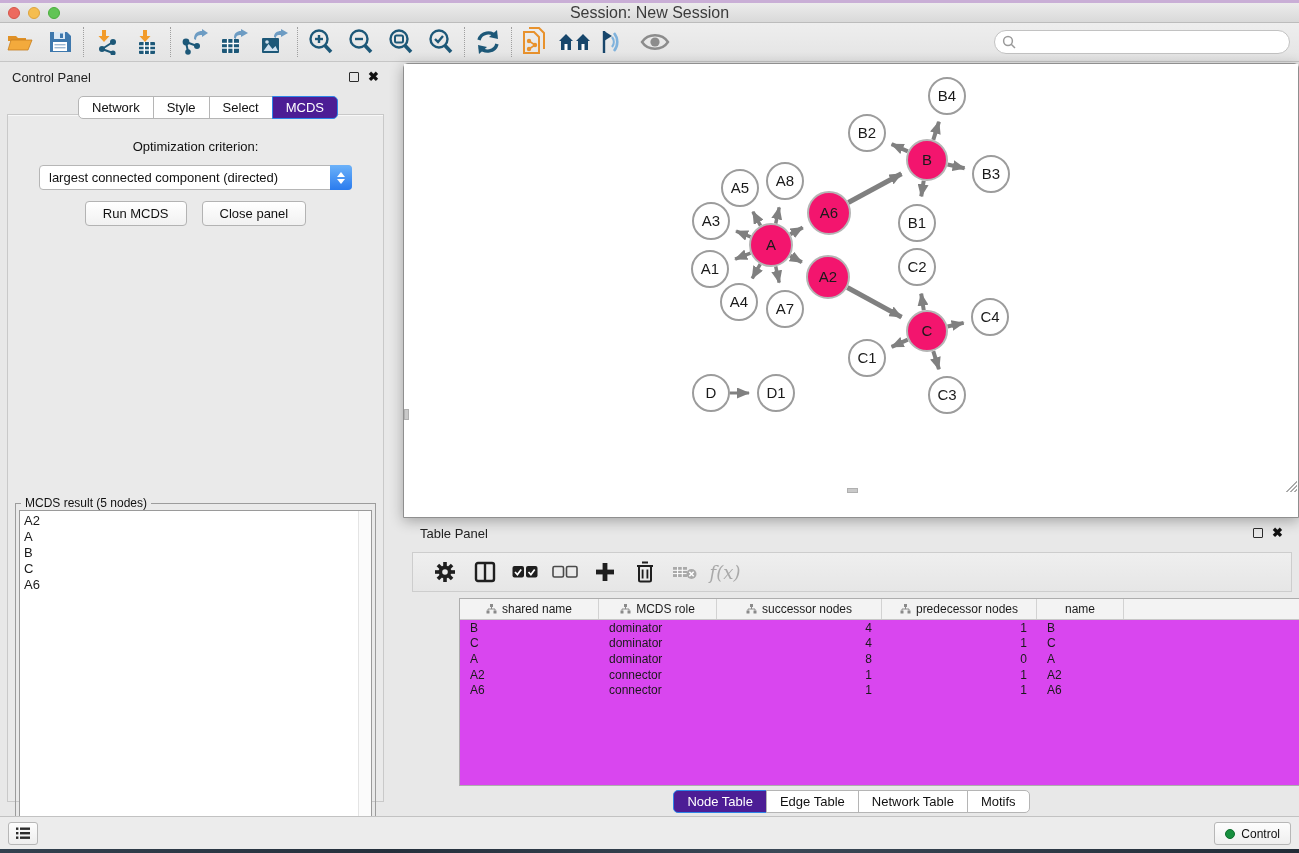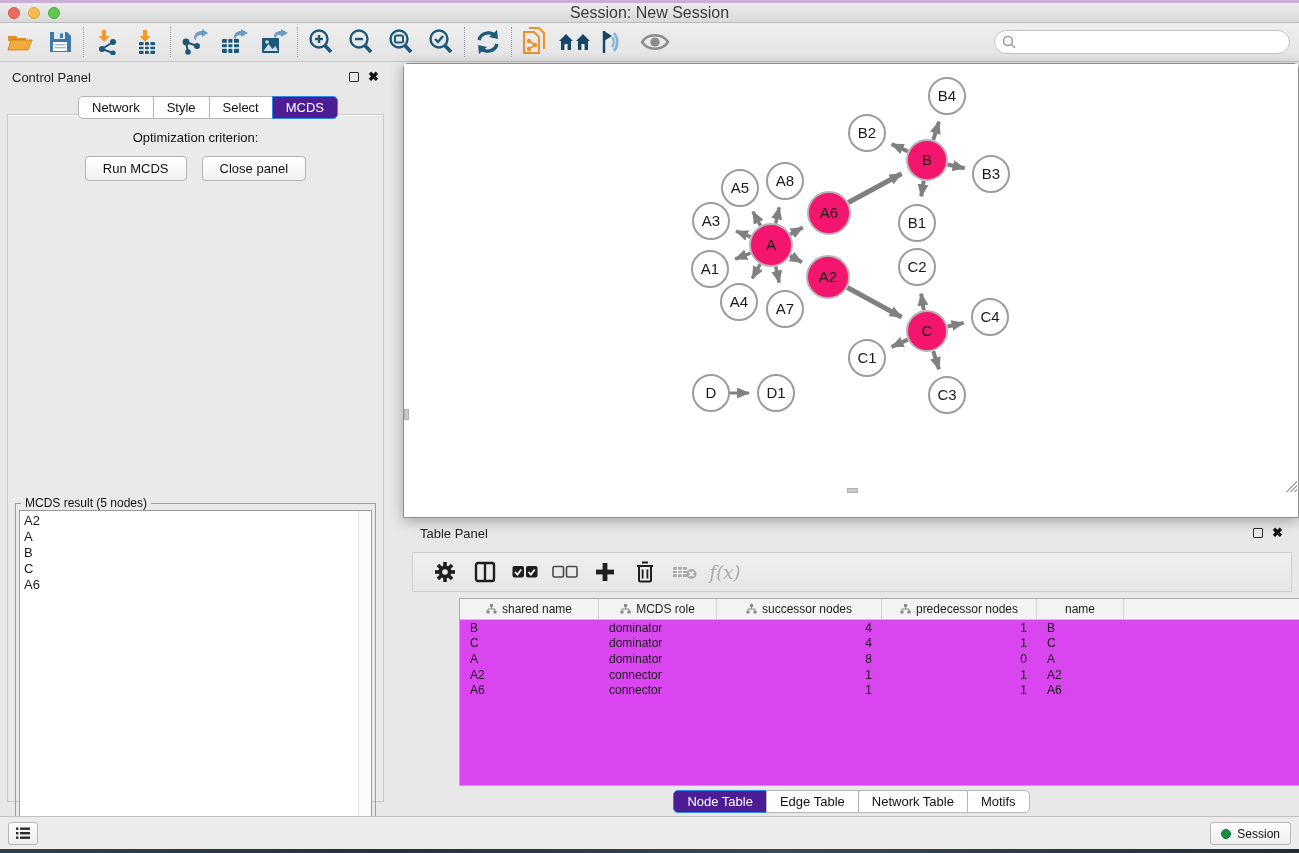--- a/index.html
+++ b/index.html
@@ -55,21 +55,21 @@
     font-size:13px; padding:3px 13px; margin-left:-1px; cursor:default;
   }
   .seg-tab:first-child { border-radius:5px 0 0 5px; margin-left:0; }
   .seg-tab:last-child { border-radius:0 5px 5px 0; }
   .seg-tab.active { background:#4c1d95; border-color:#2e86e8; color:#fff; }
   .cp-body {
     position:absolute; left:7px; top:52px; width:377px; height:688px;
     background:#eaeaea; border:1px solid #c9c9c9;
     box-shadow:inset 0 1px 0 #f8f8f8;
   }
-  .opt-label { text-align:center; margin-top:15px; font-size:13px; color:#111; }
+  .opt-label { text-align:center; margin-top:24px; font-size:13px; color:#111; }
   .combo {
     position:relative; margin:11px auto 0; width:313px; height:25px;
     background:#fff; border:1px solid #b6b6b6; border-radius:4px;
     display:flex; align-items:center;
   }
   .combo-text { font-size:13px; padding-left:9px; color:#111; white-space:nowrap; }
   .combo-step {
     position:absolute; right:-1px; top:-1px; width:22px; height:25px;
     border-radius:0 4px 4px 0;
     background:linear-gradient(#6cb2f9,#2a7bee);
@@ -365,20 +365,27 @@
     </span>
   </div>
   <div class="cp-tabs" id="cp-tabs">
       <div class="seg-tab">Network</div>
       <div class="seg-tab">Style</div>
       <div class="seg-tab">Select</div>
       <div class="seg-tab active">MCDS</div>
     </div>
   <div class="cp-body">
     <div class="opt-label">Optimization criterion:</div>
+    <div class="combo">
+      <span class="combo-text">largest connected component (directed)</span>
+      <span class="combo-step">
+        <span class="chev up"></span>
+          <span class="chev down"></span>
+      </span>
+    </div>
     <div class="cp-buttons">
       <button class="push-btn">Run MCDS</button>
       <button class="push-btn">Close panel</button>
     </div>
     <div class="result-group">
       <span class="result-legend">MCDS result (5 nodes)</span>
       <div class="result-list" id="result-list">
         <div class="result-scroll"></div>
       <div>A2</div>
           <div>A</div>
@@ -634,16 +641,16 @@
           <rect x="4" y="0.5" width="10" height="2.4"></rect>
         <rect x="0" y="5" width="2.4" height="2.4"></rect>
           <rect x="4" y="5" width="10" height="2.4"></rect>
         <rect x="0" y="9.5" width="2.4" height="2.4"></rect>
           <rect x="4" y="9.5" width="10" height="2.4"></rect>
       </g>
     </svg>
   </div>
   <div class="memory-btn">
     <span class="mem-dot"></span>
-    <span>Session</span>
+    <span>Control</span>
   </div>
 </div>
 <div class="desktop-strip-bottom"></div>
 
 </body></html>

